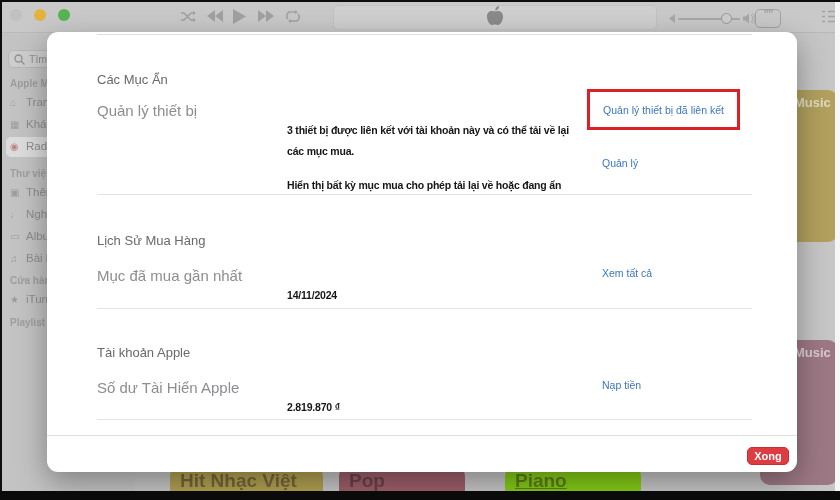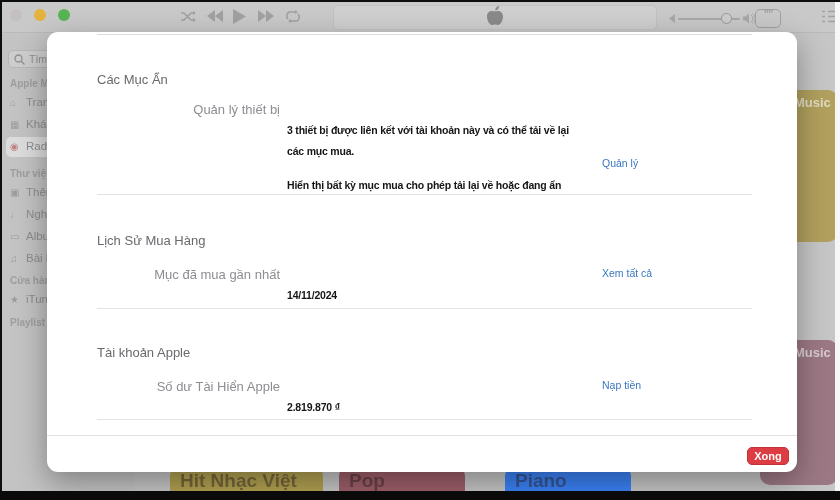--- a/index.html
+++ b/index.html
@@ -42,21 +42,21 @@
   .sb-item.radio .ic { color:#c08484; }
 
   
   .bcard { position:absolute; top:466px; height:30px; border-radius:8px; font-size:19px; font-weight:700; color:rgba(45,30,28,0.45); padding:2px 0 0 10px; white-space:nowrap; overflow:hidden; }
   .rcard { position:absolute; left:758px; width:78px; border-radius:10px; font-size:13px; font-weight:600; color:rgba(255,255,250,0.62); padding:5px 0 0 34px; }
 
   
   .modal { position:absolute; left:45px; top:30px; width:750px; height:440px; background:#fff; border-radius:11px; box-shadow:0 10px 30px rgba(0,0,0,0.35); z-index:10; }
   .modal-topline { position:absolute; left:50px; right:45px; top:2px; height:1px; background:#dedede; }
   .sec-title { position:absolute; left:50px; font-size:13px; color:#69696e; }
-  .row-label { position:absolute; left:56px; width:177px; text-align:right; font-size:13px; color:#8d8d92; }
+  .row-label { position:absolute; left:50px; width:177px; font-size:15px; color:#8d8d92; }
   .row-value { position:absolute; left:240px; width:300px; font-size:10.5px; font-weight:700; color:#161618; letter-spacing:-0.2px; line-height:21px;margin-top:24px; }
   .row-link { position:absolute; left:555px; font-size:10.5px; color:#3a76c2; cursor:pointer; }
   .divider { position:absolute; left:50px; width:655px; height:1px; background:#e3e3e3; }
   .hl-box { position:absolute; left:540px; top:57px; width:153px; height:41px; border:3px solid #dc2026; display:flex; align-items:center; justify-content:center; }
   .hl-box .row-link { position:static; white-space:nowrap; font-size:10.5px; }
   .footer-line { position:absolute; left:0; right:0; top:403px; height:1px; background:#e0e0e0; }
   .done-btn { position:absolute; left:700px; top:415px; width:42px; height:18px; background:#dd3d42; border:1px solid #c33237; border-radius:5px; color:#fff; font-size:11px; font-weight:600; text-align:center; line-height:16px; cursor:pointer; }
 </style>
 </head>
 <body>
@@ -148,32 +148,35 @@
     <div class="sb-item" style="top:218px"><span class="ic">♫</span><span>Bài h</span></div>
 
     <div class="sb-header" style="top:241px">Cửa hàng</div>
     <div class="sb-item" style="top:259px"><span class="ic">★</span><span>iTun</span></div>
 
     <div class="sb-header" style="top:283px">Playlist</div>
   </div>
 
   <div class="bcard" style="left: 168px; width: 153px; background: rgb(178, 161, 81);"><span>Hit Nhạc Việt</span></div>
   <div class="bcard" style="left: 337px; width: 126px; background: rgb(158, 95, 106);"><span>Pop</span></div>
-  <div class="bcard" style="left: 503px; width: 126px; background: #3b82f6;"><span>Piano</span></div>
+  <div class="bcard" style="left: 503px; width: 136px; background: #84cc16; text-decoration: underline;"><span>Piano</span></div>
 
   <div class="rcard" style="top: 88px; height: 152px; background: rgb(177, 160, 94);"><span>Music</span></div>
   <div class="rcard" style="top: 338px; height: 145px; background: rgb(156, 120, 133);"><span>Music</span></div>
 
   <div class="modal">
     <div class="modal-topline"></div>
 
     <div class="sec-title" style="top:40px">Các Mục Ẩn</div>
 
     <div class="row-label" style="top:70px">Quản lý thiết bị</div>
     <div class="row-value" style="top:64px">3 thiết bị được liên kết với tài khoản này và có thể tải về lại các mục mua.</div>
+    <div class="hl-box">
+      <span class="row-link">Quản lý thiết bị đã liên kết</span>
+    </div>
 
     <div class="row-value" style="top:119px">Hiển thị bất kỳ mục mua cho phép tải lại về hoặc đang ẩn</div>
     <div class="row-link" style="top:125px">Quản lý</div>
 
     <div class="divider" style="top:162px"></div>
 
     <div class="sec-title" style="top:201px">Lịch Sử Mua Hàng</div>
     <div class="row-label" style="top:235px">Mục đã mua gần nhất</div>
     <div class="row-value" style="top:229px">14/11/2024</div>
     <div class="row-link" style="top:235px">Xem tất cả</div>

